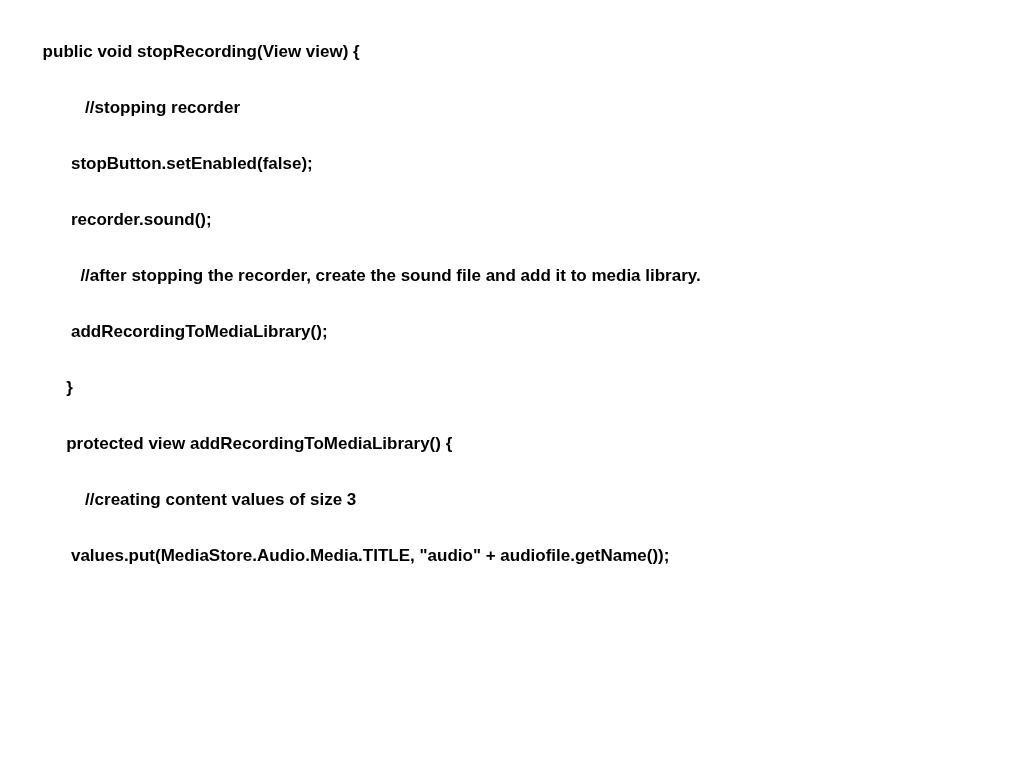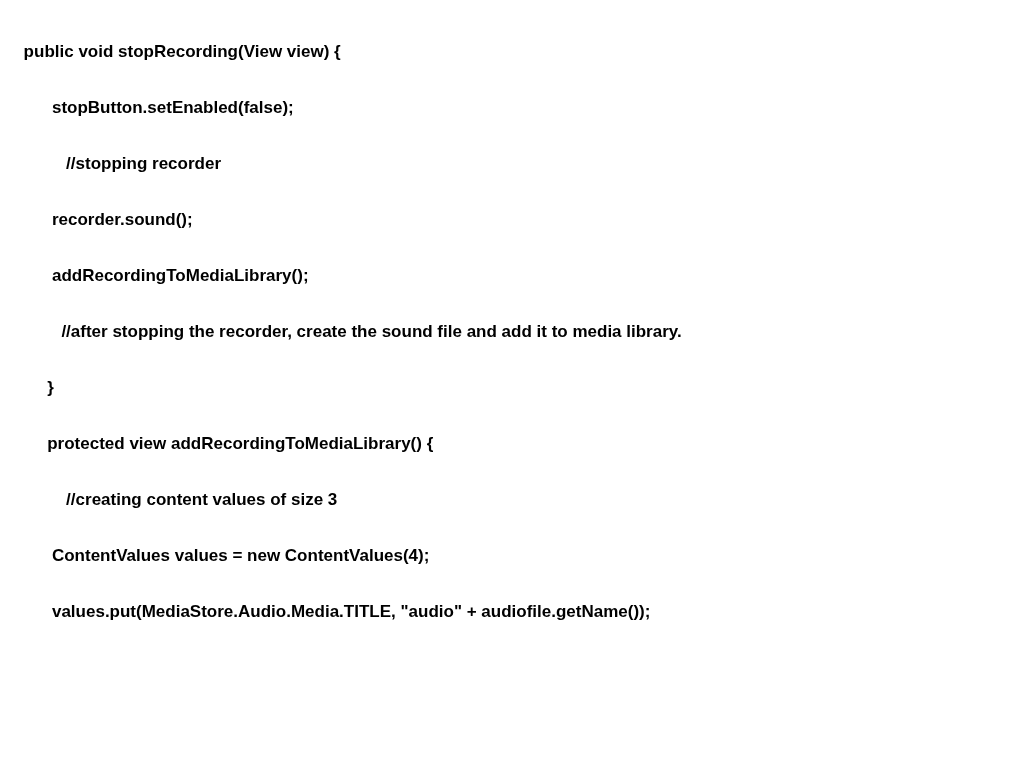--- a/index.html
+++ b/index.html
@@ -12,36 +12,35 @@
     font-weight: bold;
     font-size: 17px;
     color: #000000;
     overflow: hidden;
   }
   .code-block {
     padding-top: 10px;
     line-height: 28px;
     white-space: pre;
   }
-  .line { display: block; }
+  .line { display: block; margin-left: 19px; }
 </style>
 </head>
 <body>
 
 <div class="code-block">
 <span class="line">     public void stopRecording(View view) {</span>
+<span class="line">              //stopping recorder</span>
 <span class="line">           stopButton.setEnabled(false);</span>
-<span class="line">              //stopping recorder</span>
 <span class="line">           recorder.sound();</span>
+<span class="line">             //after stopping the recorder, create the sound file and add it to media library.</span>
 <span class="line">           addRecordingToMediaLibrary();</span>
-<span class="line">             //after stopping the recorder, create the sound file and add it to media library.</span>
 <span class="line">          }</span>
 <span class="line">          protected view addRecordingToMediaLibrary() {</span>
 <span class="line">              //creating content values of size 3</span>
-<span class="line">           ContentValues values = new ContentValues(4);</span>
 <span class="line">           values.put(MediaStore.Audio.Media.TITLE, "audio" + audiofile.getName());</span>
 
 
 
 
 
 
 
 
 

